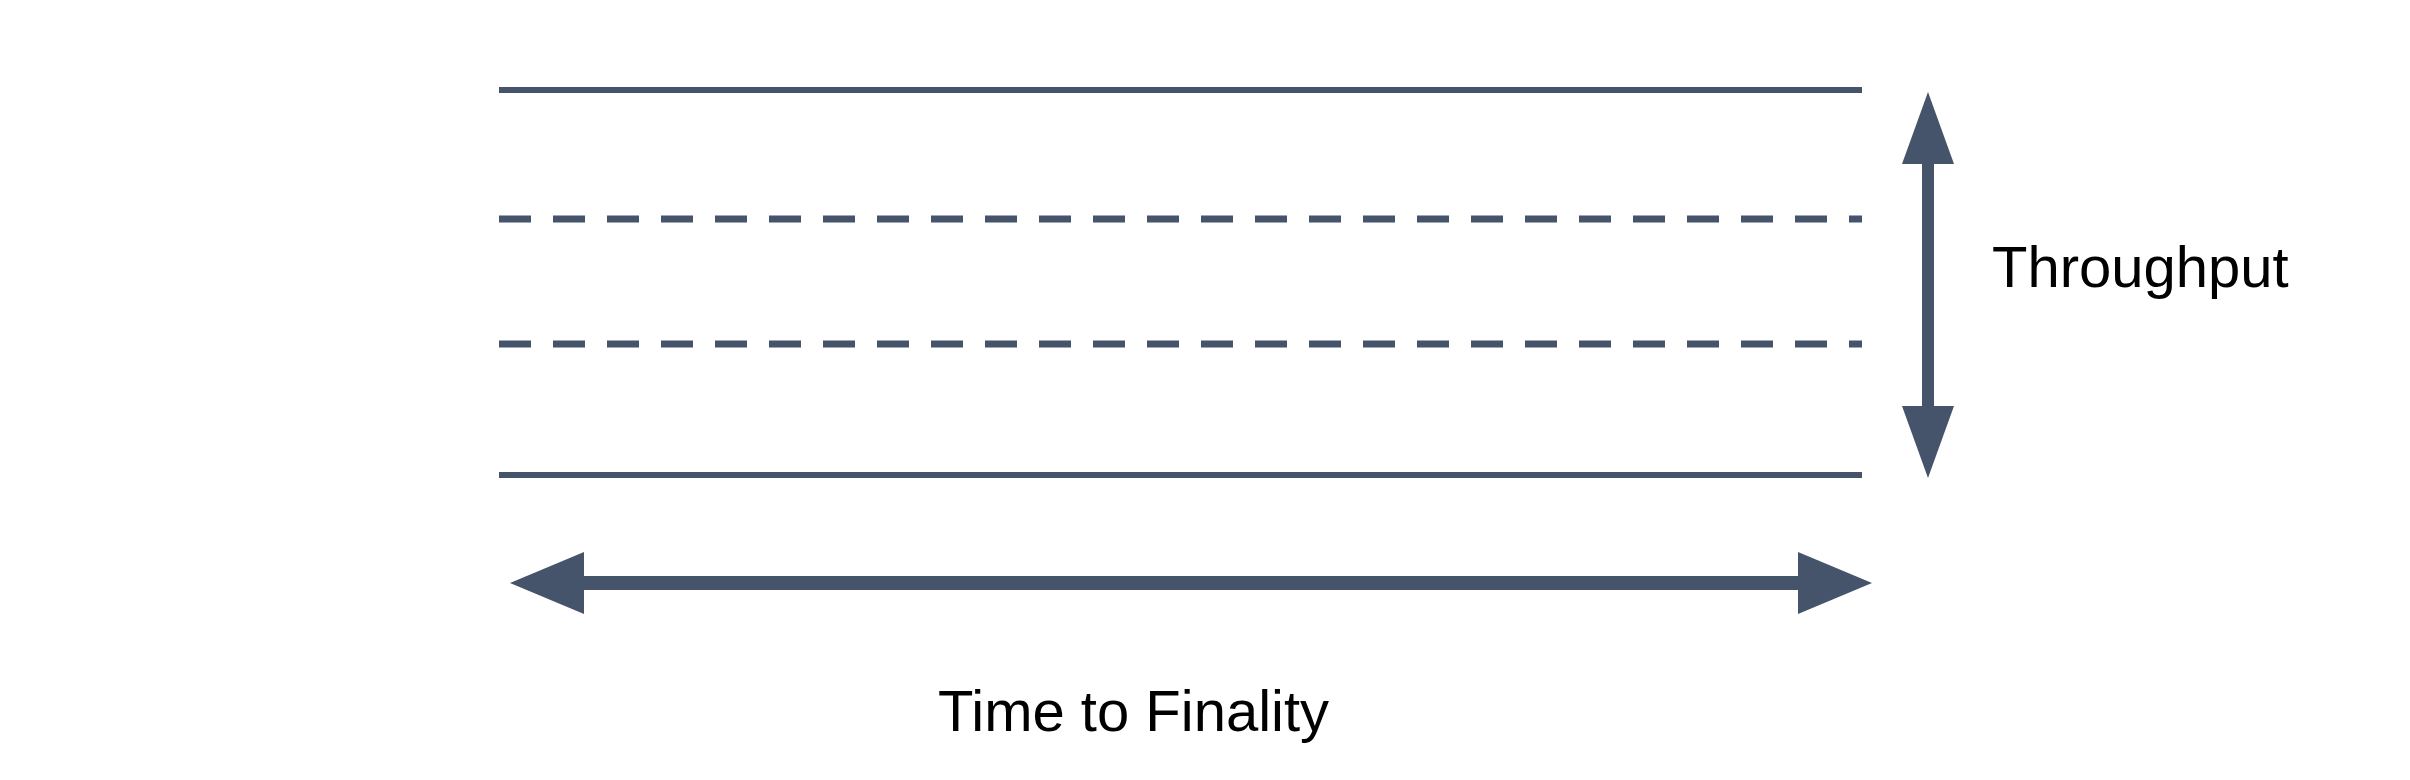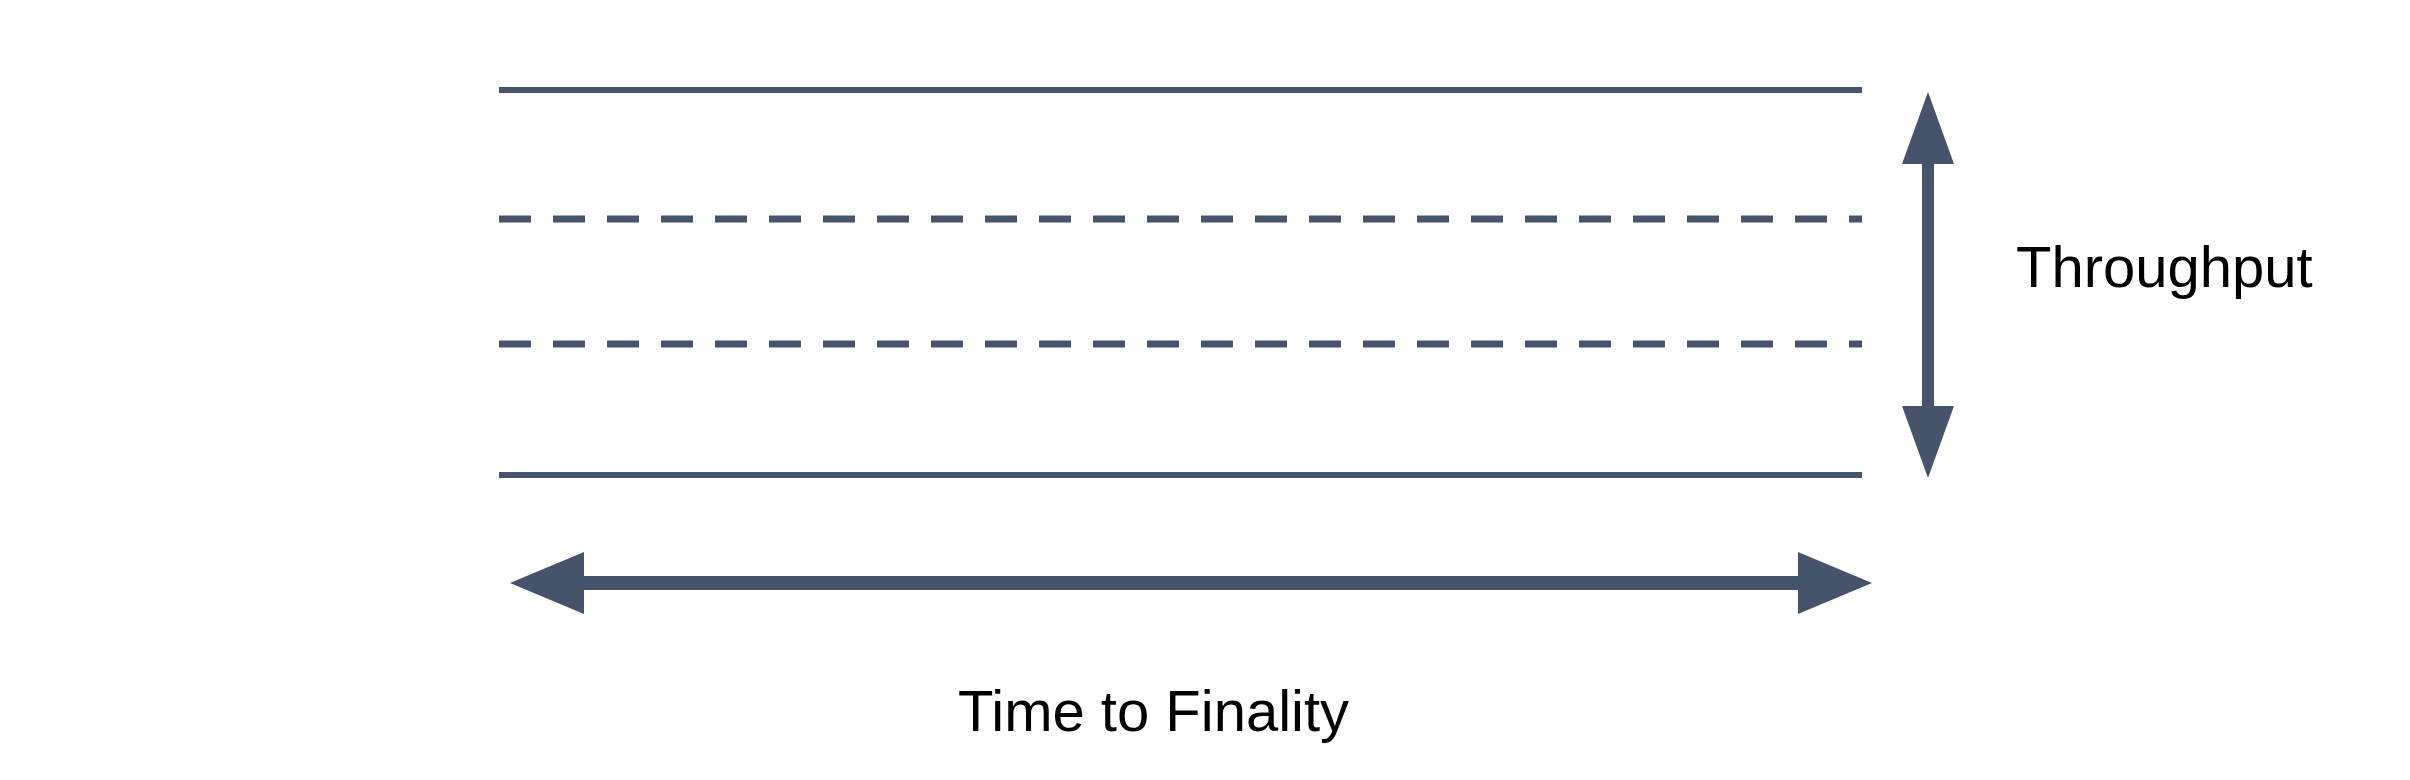--- a/index.html
+++ b/index.html
@@ -32,21 +32,20 @@
     color: #000000;
     font-family: "Liberation Sans", sans-serif;
     font-weight: 400;
     white-space: nowrap;
     line-height: 1;
   }
   #throughput-label {
     left: 1992px;
     top: 238px;
     font-size: 58px;
-    margin-left: 24px;
   }
   #time-to-finality-label {
     left: 938px;
     top: 682px;
     font-size: 58px;
   }
 </style>
 </head>
 <body>
 
@@ -72,15 +71,15 @@
 
     <g>
       <rect x="584" y="576" width="1214" height="14" fill="#45536b"></rect>
       <polygon points="510,583 584,552 584,614" fill="#45536b"></polygon>
       <polygon points="1872,583 1798,552 1798,614" fill="#45536b"></polygon>
     </g>
   </svg>
 
   <div class="diagram-label" id="throughput-label" style="color: rgb(0, 0, 0);">Throughput</div>
 
-  <div class="diagram-label" id="time-to-finality-label" style="color: rgb(0, 0, 0); margin-left: 20px;">Time to Finality</div>
+  <div class="diagram-label" id="time-to-finality-label" style="color: rgb(0, 0, 0);">Time to Finality</div>
 
 </div>
 
 </body></html>

